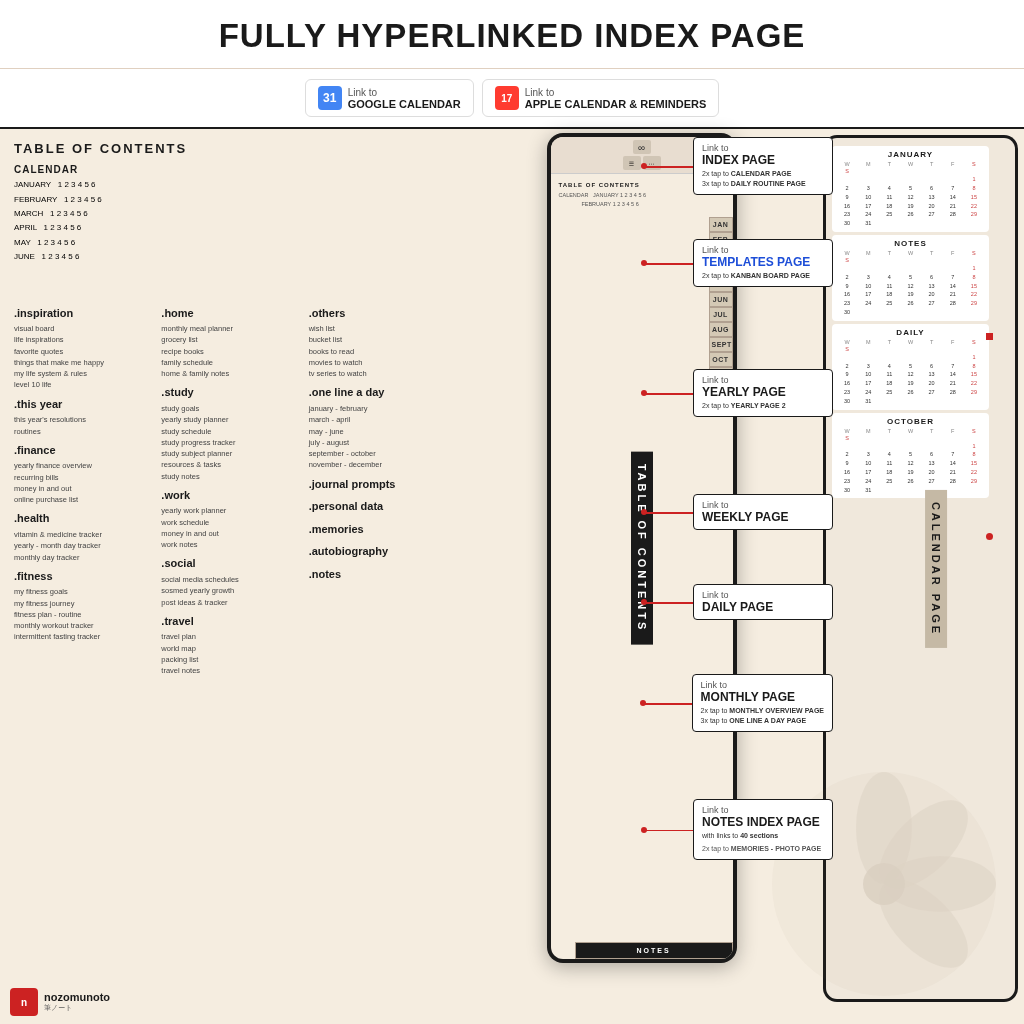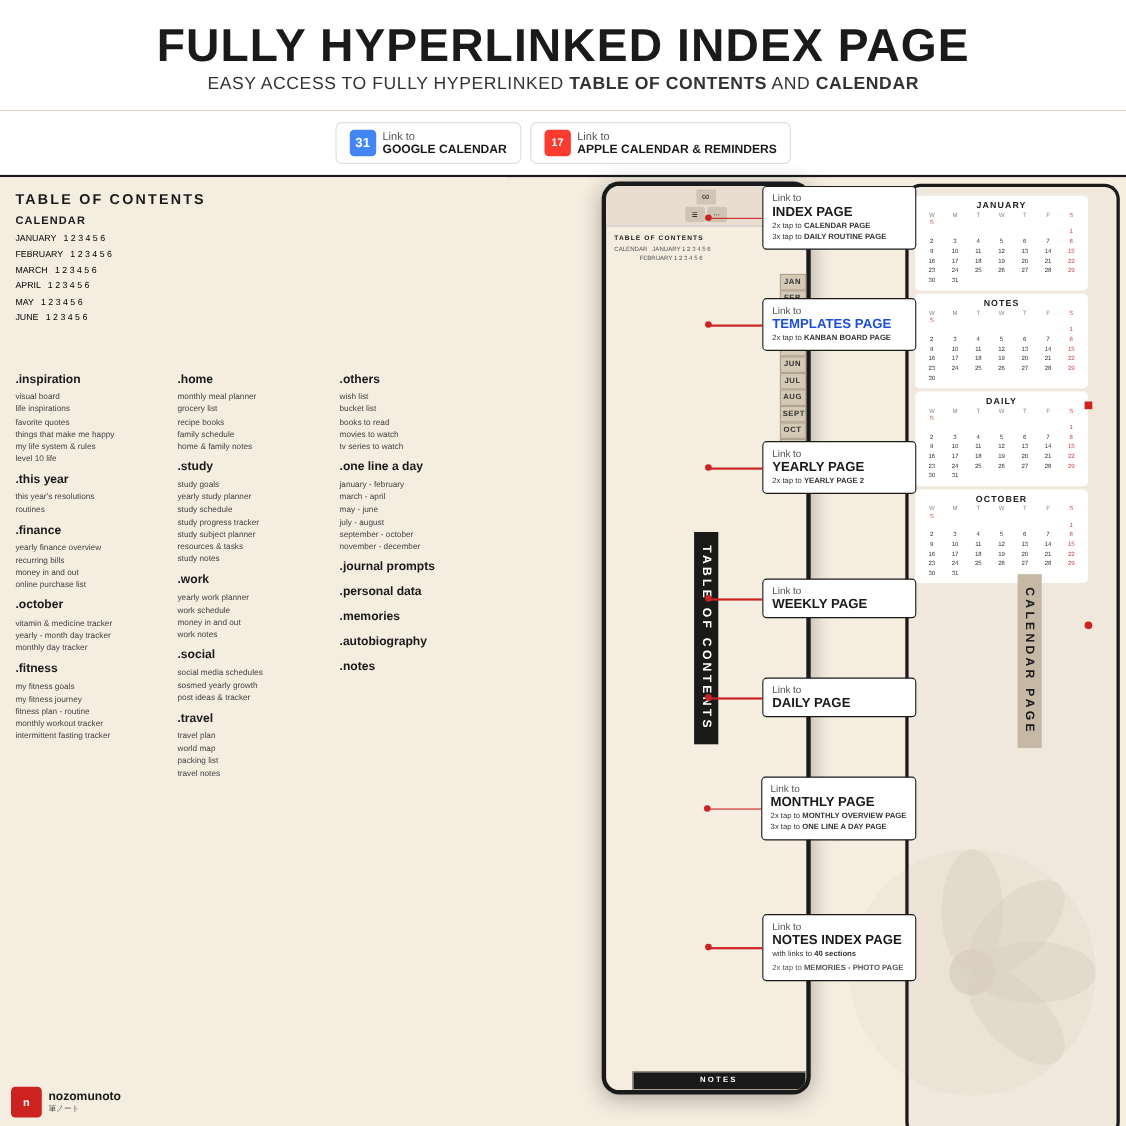--- a/index.html
+++ b/index.html
@@ -25,21 +25,21 @@
 
     
     .header {
       background: white;
       padding: 18px 20px 14px;
       text-align: center;
       border-bottom: 1px solid #e0d0c0;
     }
 
     .main-title {
-      font-size: 42px;
+      font-size: 33px;
       font-weight: 900;
       color: #1a1a1a;
       letter-spacing: 1px;
       line-height: 1.1;
       text-transform: uppercase;
     }
 
     .subtitle {
       font-size: 16px;
       color: #333;
@@ -379,26 +379,20 @@
     .infinity-icon {
       font-size: 10px;
       color: #333;
     }
   </style>
 </head>
 <body>
 
 <div class="header">
   <div class="main-title">FULLY HYPERLINKED INDEX PAGE</div>
-  <div class="subtitle">
-    <span>EASY ACCESS TO FULLY HYPERLINKED </span>
-    <strong>TABLE OF CONTENTS</strong>
-    <span> AND </span>
-    <strong>CALENDAR</strong>
-  </div>
 </div>
 
 <div class="calendar-links">
   <div class="cal-link-item">
     <div class="google-icon">
       <span>31</span>
     </div>
     <div>
       <div class="cal-link-label">Link to</div>
       <div class="cal-link-name">GOOGLE CALENDAR</div>
@@ -448,21 +442,21 @@
         <div class="section-title">.this year</div>
         <div class="section-item">this year's resolutions</div>
         <div class="section-item">routines</div>
 
         <div class="section-title">.finance</div>
         <div class="section-item">yearly finance overview</div>
         <div class="section-item">recurring bills</div>
         <div class="section-item">money in and out</div>
         <div class="section-item">online purchase list</div>
 
-        <div class="section-title">.october</div>
+        <div class="section-title">.health</div>
         <div class="section-item">vitamin &amp; medicine tracker</div>
         <div class="section-item">yearly - month day tracker</div>
         <div class="section-item">monthly day tracker</div>
 
         <div class="section-title">.fitness</div>
         <div class="section-item">my fitness goals</div>
         <div class="section-item">my fitness journey</div>
         <div class="section-item">fitness plan - routine</div>
         <div class="section-item">monthly workout tracker</div>
         <div class="section-item">intermittent fasting tracker</div>

